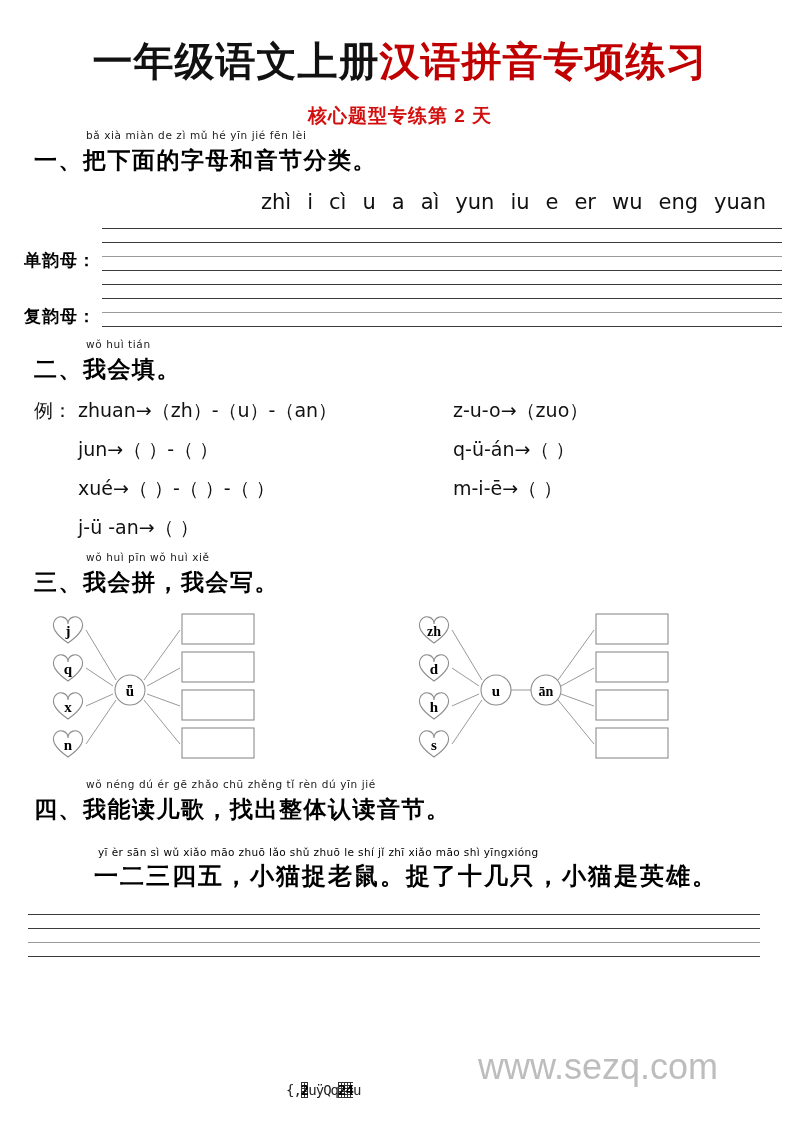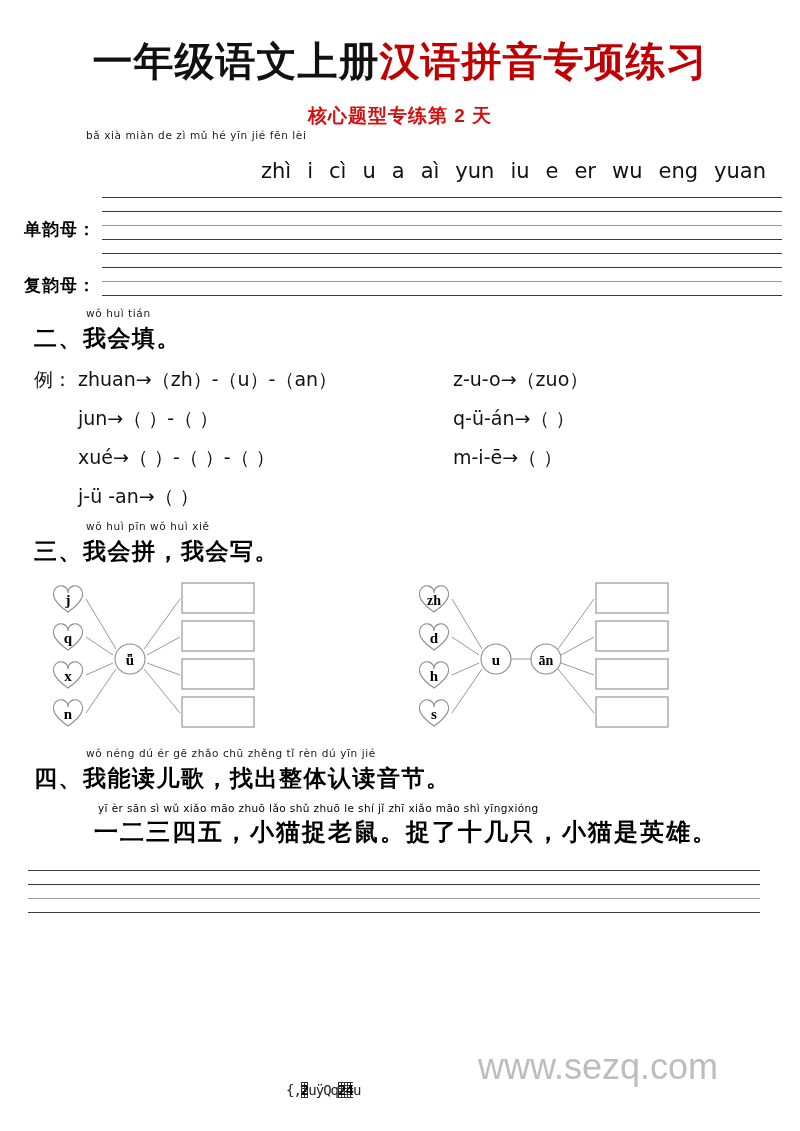--- a/index.html
+++ b/index.html
@@ -136,21 +136,21 @@
 
   
   .diagrams {
     position: relative;
     height: 160px;
     margin-top: 10px;
   }
 
   
   .rhyme {
-    margin-top: 8px;
+    margin-top: 21px;
     position: relative;
     height: 54px;
   }
   .rhyme-pinyin {
     position: absolute;
     top: 0;
     left: 64px;
     font-family: "DejaVu Sans", sans-serif;
     font-size: 10.5px;
     letter-spacing: 0.4px;
@@ -206,20 +206,21 @@
 <body>
 
 <div class="title">
   <span class="t-black">一年级语文上册</span><span class="t-red">汉语拼音专项练习</span>
 </div>
 <div class="subtitle">核心题型专练第 2 天</div>
 
 <div class="section">
   <div class="sec-head">
     <div class="sec-pinyin" style="left:52px;">bǎ xià miàn de  zì  mǔ  hé  yīn jié fēn lèi</div>
+    <div class="sec-cn">一、把下面的字母和音节分类。</div>
   </div>
 </div>
 
 <div class="syllables">
   <span>zhì</span>
   <span>i</span>
   <span>cì</span>
   <span>u</span>
   <span>a</span>
   <span>aì</span>

